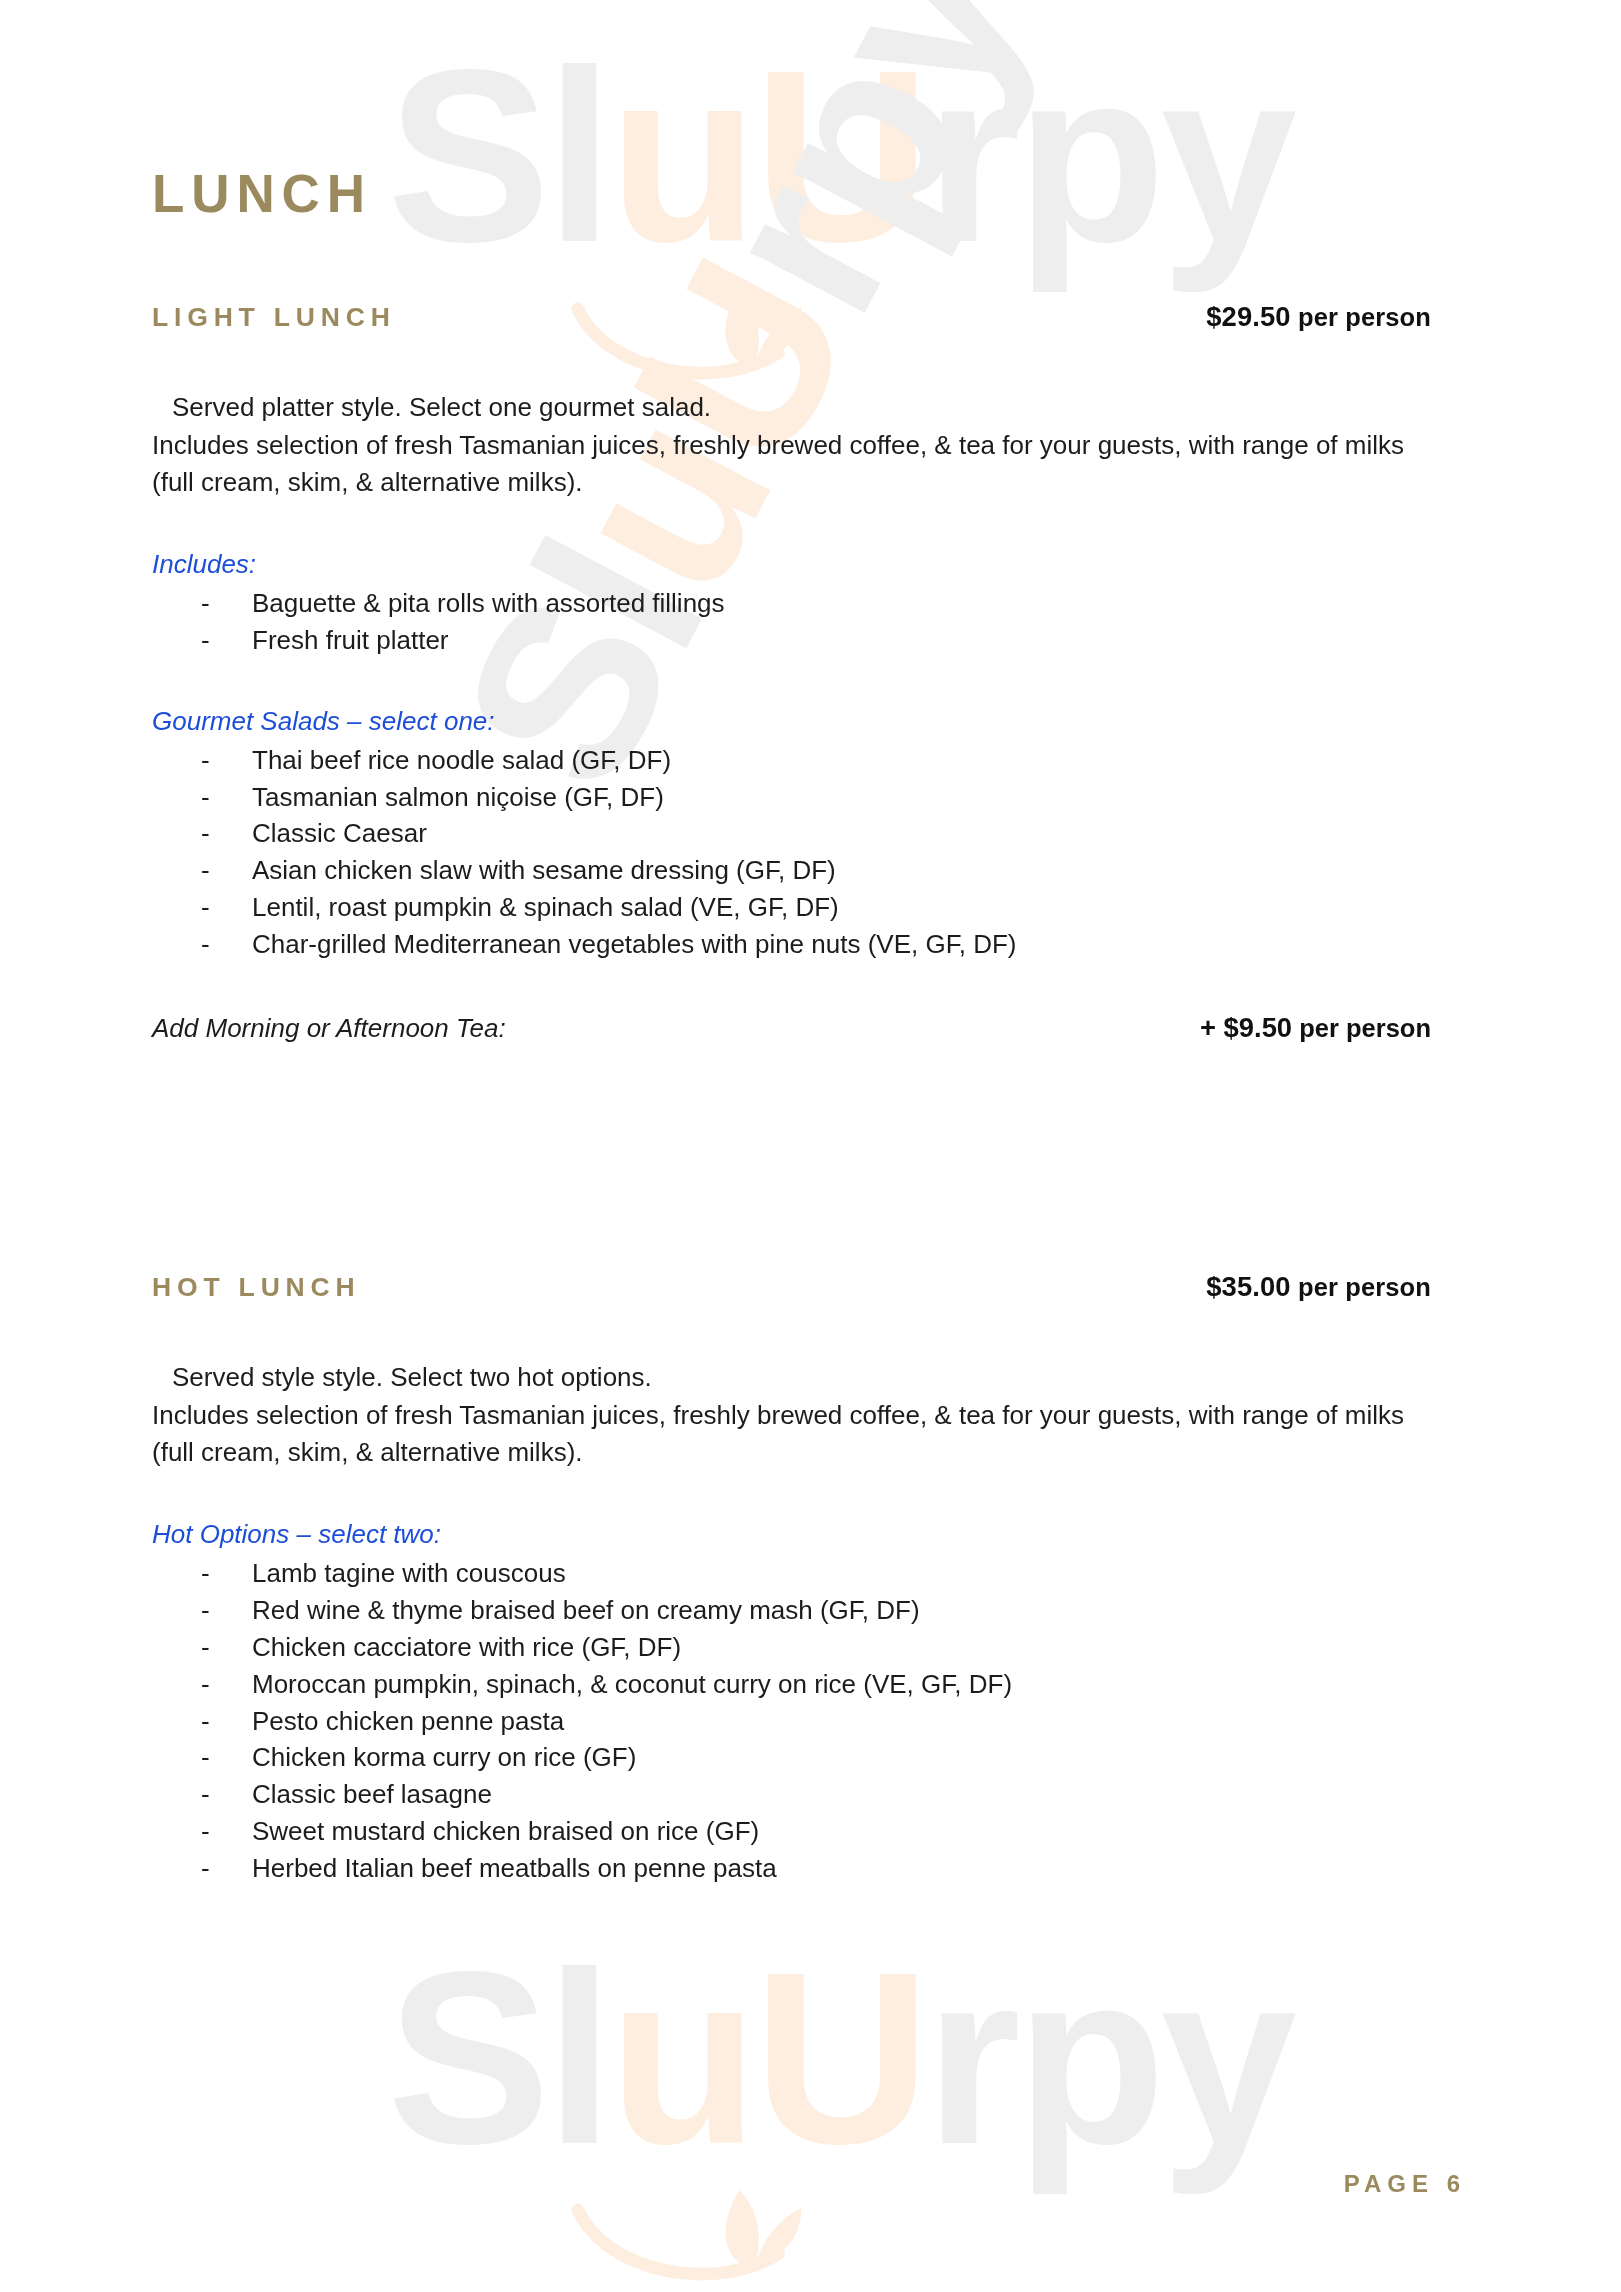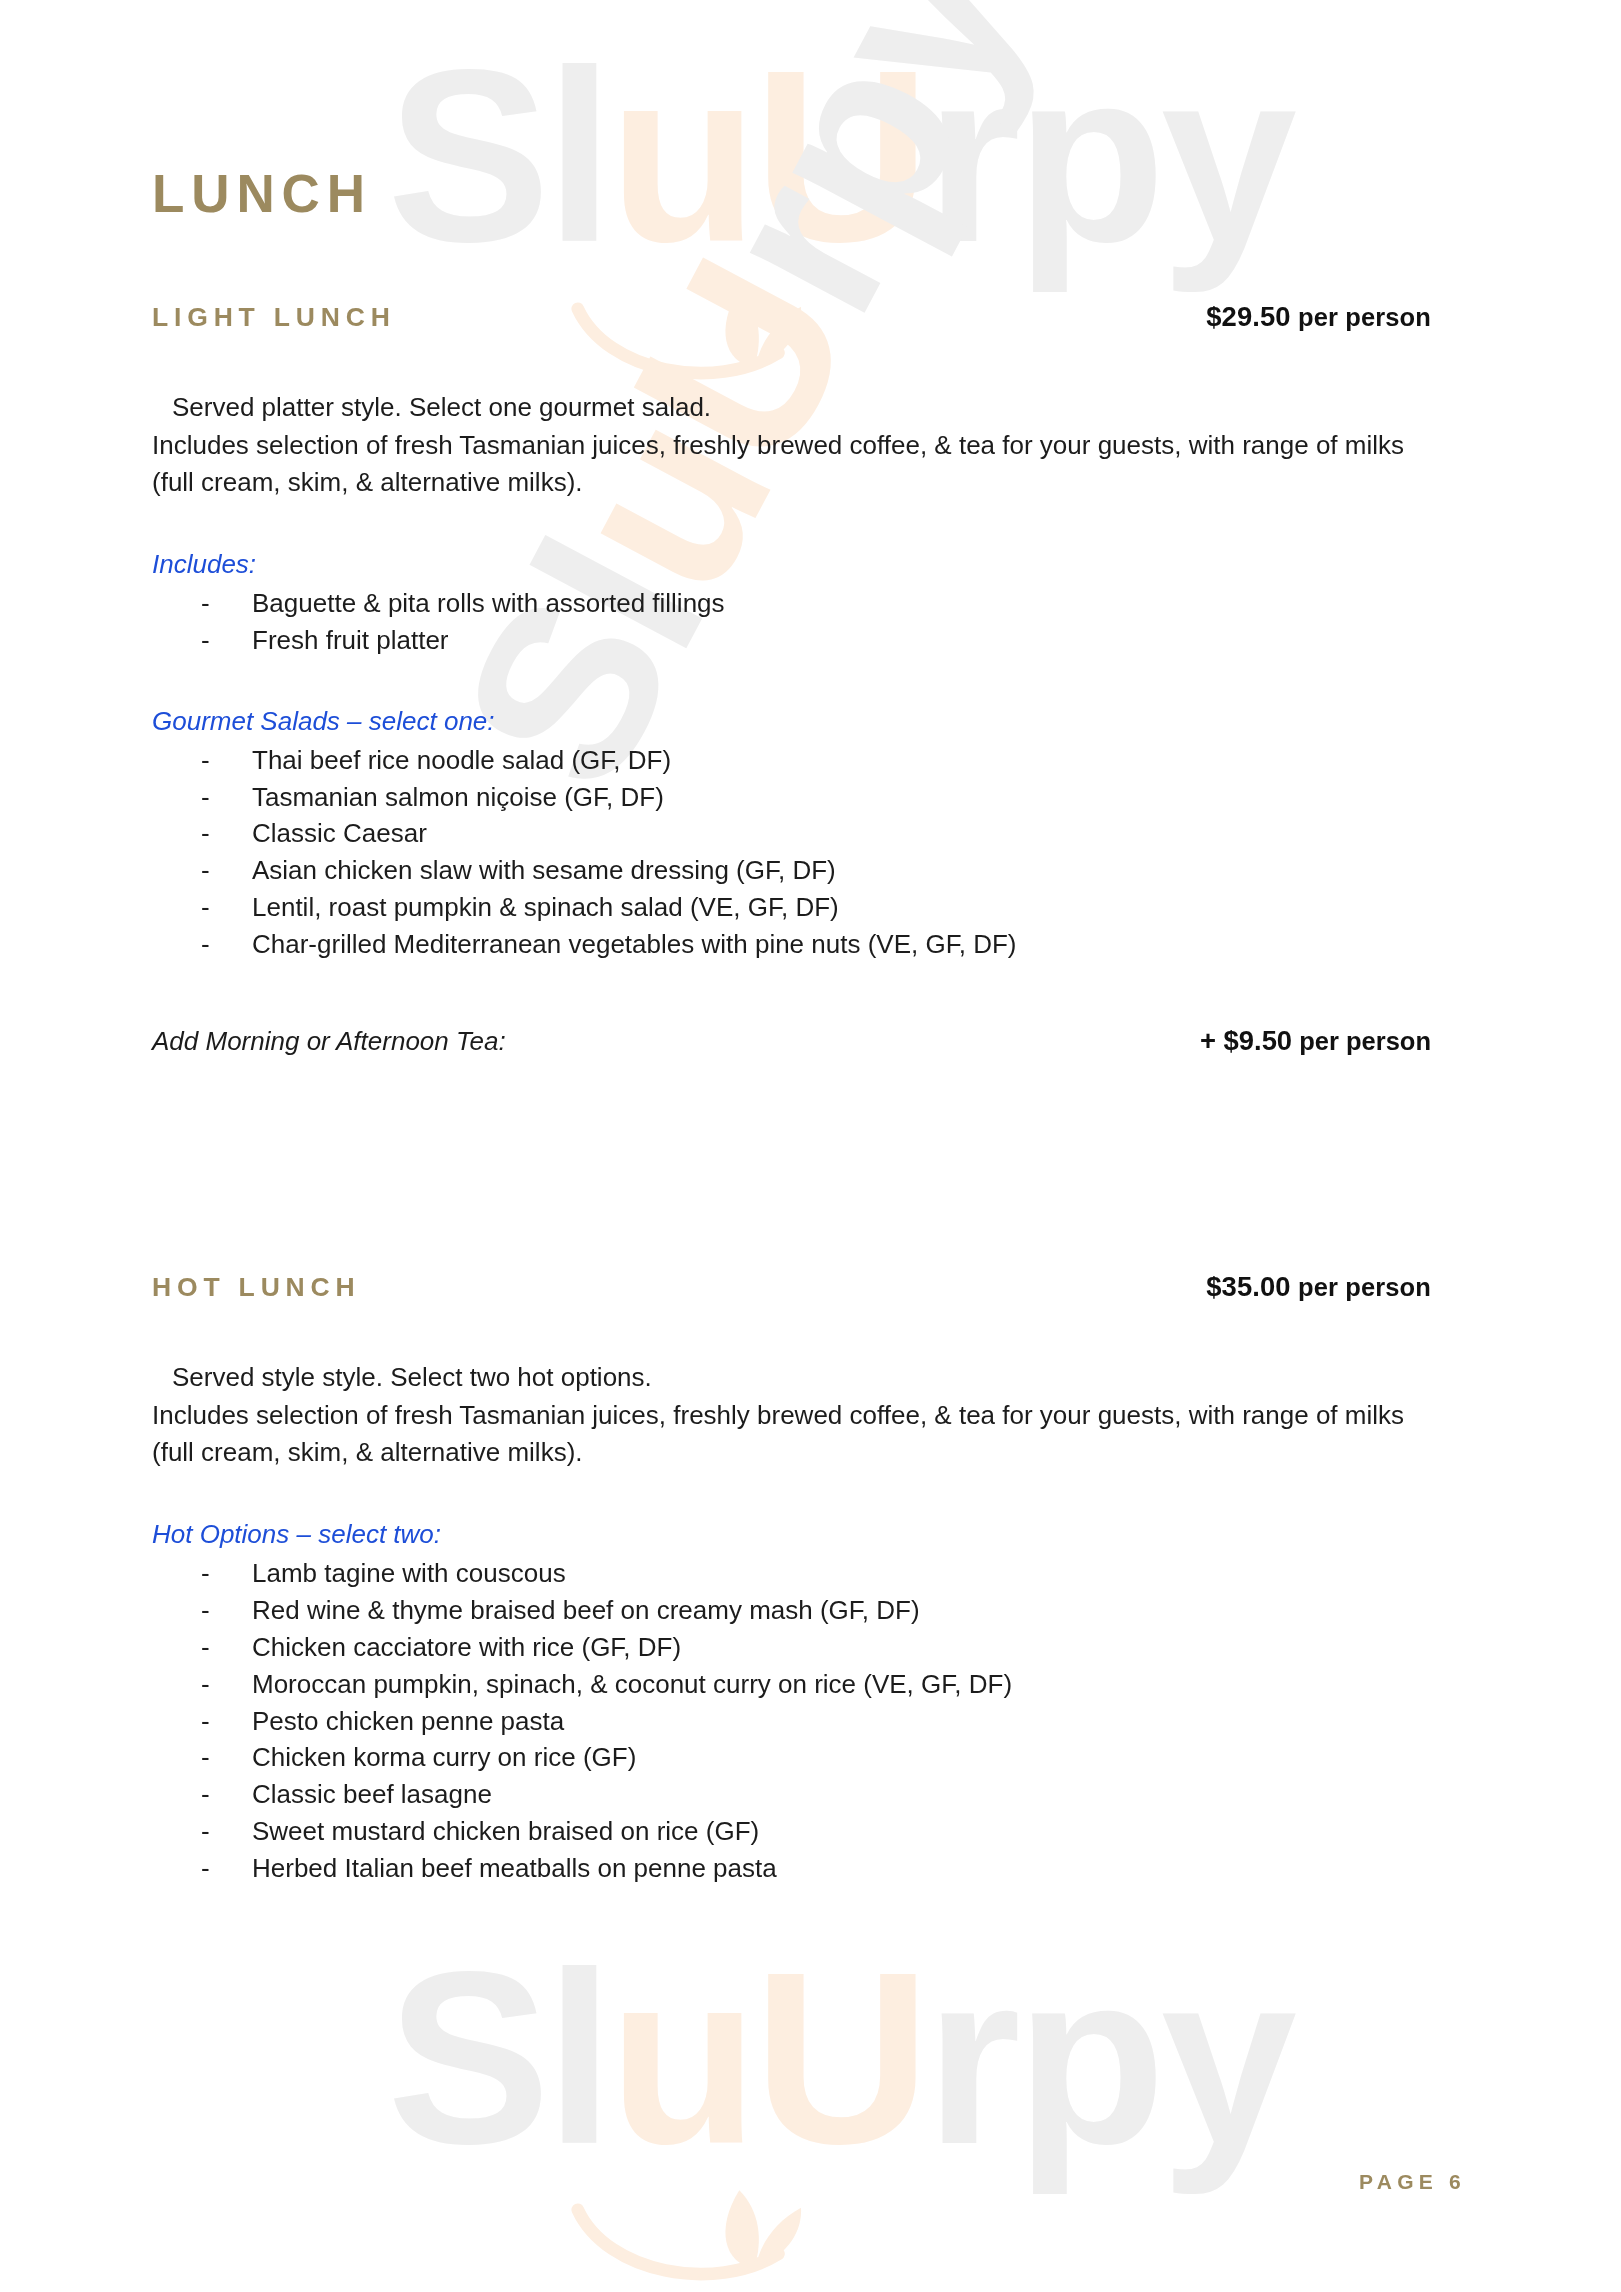--- a/index.html
+++ b/index.html
@@ -130,21 +130,21 @@
     font-size: 25.5px;
     font-weight: 700;
     color: #111111;
   }
   .addon .price .amt { font-size: 27.4px; }
 
   .pagenum {
     position: absolute;
     right: 155px;
     top: 2158px;
-    font-size: 21px;
+    font-size: 24px;
     font-weight: 700;
     letter-spacing: 0.25em;
     color: #9c8a5f;
   }
 </style>
 </head>
 <body>
 
 <div class="page">
 
@@ -191,21 +191,21 @@
 
       <ul class="items" style="margin-top:4.9px;">
         <li><span class="dash">-</span><span>Thai beef rice noodle salad </span><b>(GF, DF)</b></li>
         <li><span class="dash">-</span><span>Tasmanian salmon niçoise </span><b>(GF, DF)</b></li>
         <li><span class="dash">-</span><span>Classic Caesar</span><b></b></li>
         <li><span class="dash">-</span><span>Asian chicken slaw with sesame dressing </span><b>(GF, DF)</b></li>
         <li><span class="dash">-</span><span>Lentil, roast pumpkin &amp; spinach salad </span><b>(VE, GF, DF)</b></li>
         <li><span class="dash">-</span><span>Char-grilled Mediterranean vegetables with pine nuts </span><b>(VE, GF, DF)</b></li>
       </ul>
 
-      <div class="addon" style="margin-top:62px;">
+      <div class="addon" style="margin-top:49px;">
         <div class="lbl">Add Morning or Afternoon Tea:</div>
         <div class="price"><span class="amt">+ $9.50</span> <span>per person</span></div>
       </div>
 
     </div>
 
     <div class="section" style="top:1259px;">
 
       <div class="sec-head">
         <div class="lbl">HOT LUNCH</div>

